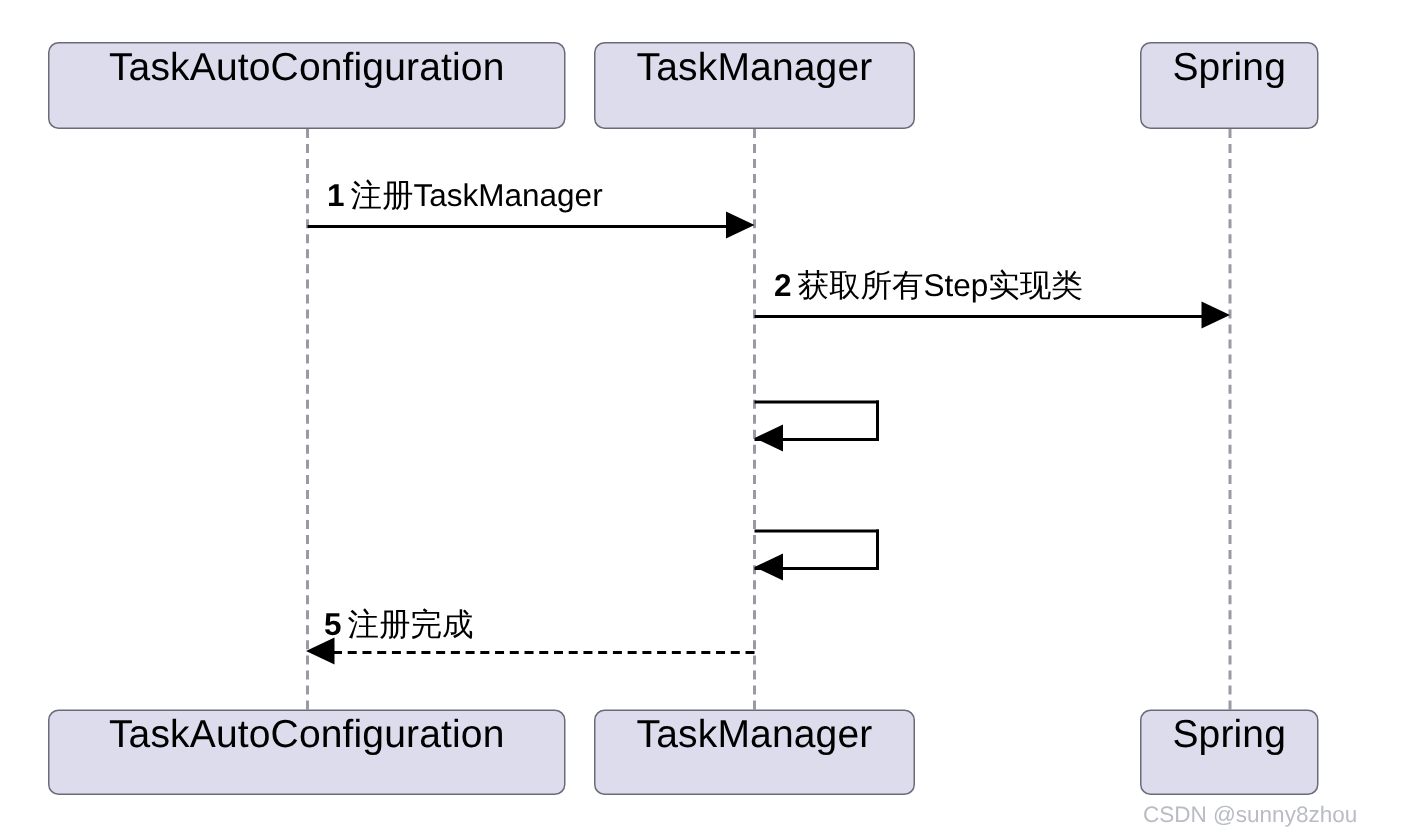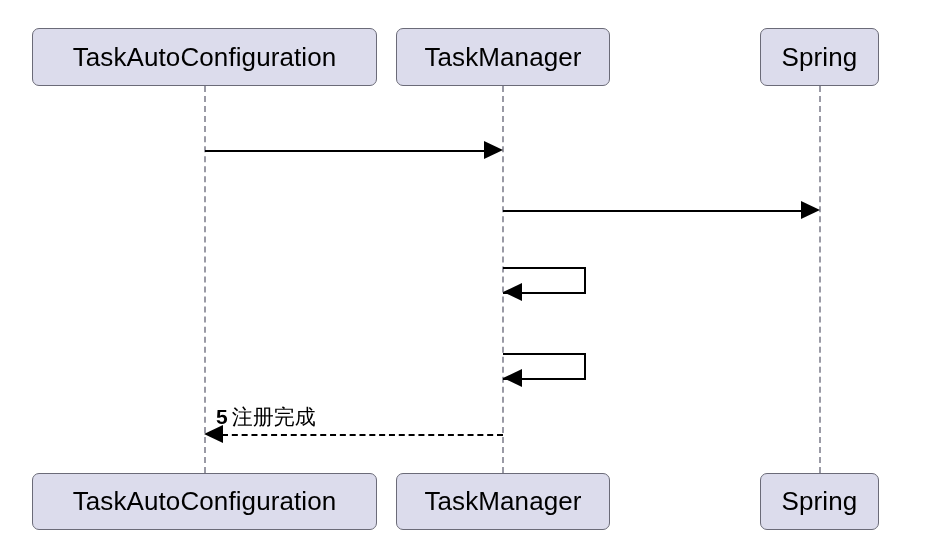--- a/index.html
+++ b/index.html
@@ -17,21 +17,20 @@
     background: #ffffff;
     overflow: hidden;
   }
   .participant-box {
     position: absolute;
     box-sizing: border-box;
     background: #dcdcec;
     border: 1.6px solid #6b6b78;
     border-radius: 7px;
     display: flex;
-    align-items: center;
     justify-content: center;
     color: #000000;
     font-size: 26px;
     letter-spacing: 0.1px;
     white-space: nowrap;
   }
   .lifeline {
     position: absolute;
     width: 0;
     border-left: 2px dashed #9a9aa5;
@@ -95,23 +94,29 @@
   <div class="participant-box" style="left:32px; top:28px; width:345px; height:58px;">
     <span>TaskAutoConfiguration</span>
   </div>
   <div class="participant-box" style="left:396px; top:28px; width:214px; height:58px;">
     <span>TaskManager</span>
   </div>
   <div class="participant-box" style="left:760px; top:28px; width:119px; height:58px;">
     <span>Spring</span>
   </div>
 
+  <div class="msg-label" style="left:218px; top:120px;">
+    <span class="seq">1</span><span>注册TaskManager</span>
+  </div>
   <div class="msg-line" style="left:205px; top:150px; width:280px;"></div>
   <div class="arrow-head right" style="left:484px; top:141px;"></div>
 
+  <div class="msg-label" style="left:516px; top:180px;">
+    <span class="seq">2</span><span>获取所有Step实现类</span>
+  </div>
   <div class="msg-line" style="left:503px; top:210px; width:299px;"></div>
   <div class="arrow-head right" style="left:801px; top:201px;"></div>
 
   <div class="self-loop" style="left:503px; top:267px; width:83px; height:27px;"></div>
   <div class="arrow-head left" style="left:503px; top:283px;"></div>
 
   <div class="self-loop" style="left:503px; top:353px; width:83px; height:27px;"></div>
   <div class="arrow-head left" style="left:503px; top:369px;"></div>
 
   <div class="msg-label" style="left:216px; top:406px;">
@@ -123,14 +128,15 @@
   <div class="participant-box" style="left:32px; top:473px; width:345px; height:57px;">
     <span>TaskAutoConfiguration</span>
   </div>
   <div class="participant-box" style="left:396px; top:473px; width:214px; height:57px;">
     <span>TaskManager</span>
   </div>
   <div class="participant-box" style="left:760px; top:473px; width:119px; height:57px;">
     <span>Spring</span>
   </div>
 
+  <div class="watermark" style="left:762px; top:535px;">CSDN @sunny8zhou</div>
 
 </div>
 
 </body></html>

